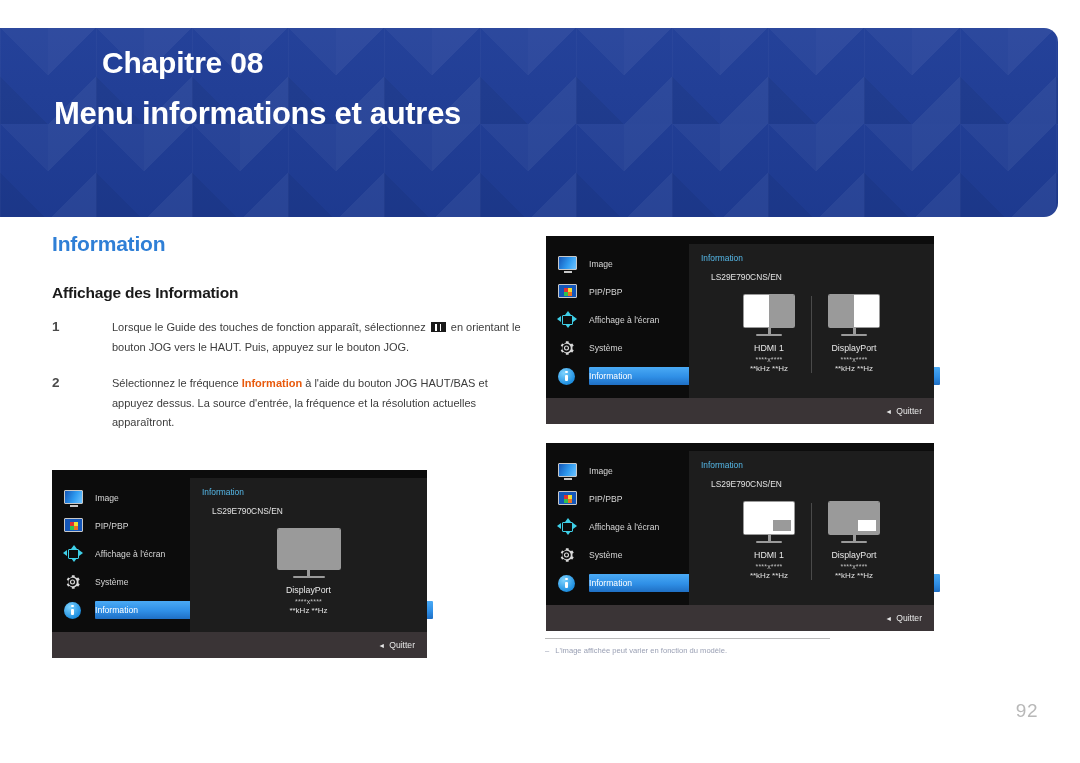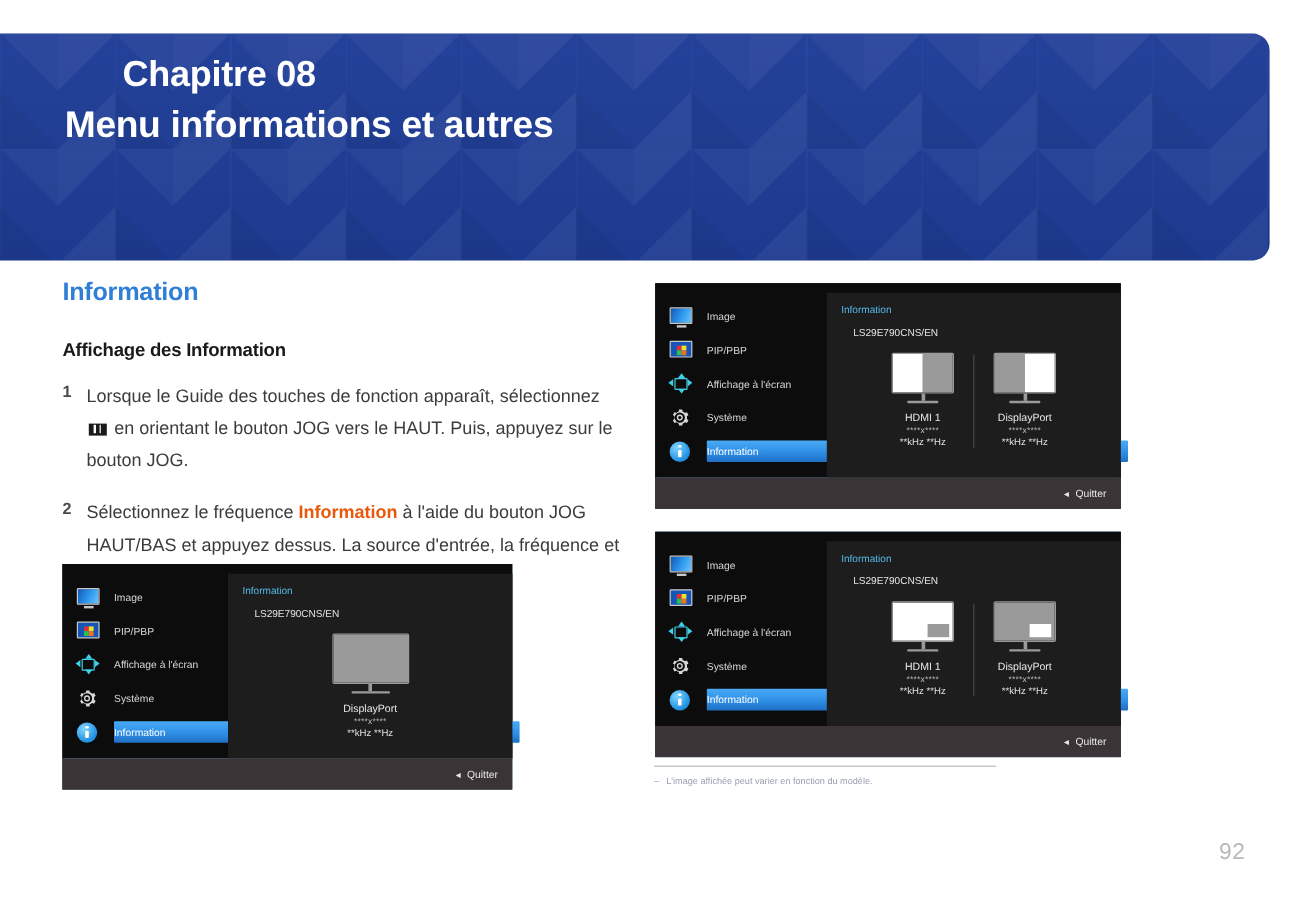--- a/index.html
+++ b/index.html
@@ -34,21 +34,21 @@
     background-image:
       repeating-linear-gradient(90deg, rgba(255,255,255,0.028) 0 1px, transparent 1px 96px);
   }
   .banner-inner { position: absolute; left: 54px; top: 16px; right: 30px; }
   .chapter-label {
     color: #ffffff; font-size: 30px; font-weight: bold;
     letter-spacing: -0.2px; line-height: 1.28; margin-left: 48px;
   }
   .chapter-title {
     color: #ffffff; font-size: 31px; font-weight: bold;
-    letter-spacing: -0.3px; line-height: 1.3; margin-top: 2px;
+    letter-spacing: -0.3px; line-height: 1.3; margin-top: 12px;
   }
   .banner-sub {
     color: rgba(255,255,255,0.82); font-size: 9.6px;
     margin-top: 32px; letter-spacing: 0.02px;
   }
 
   
   .content { position: absolute; left: 52px; top: 232px; width: 470px; }
   .h1-blue {
     color: #2f7fd6; font-size: 21px; font-weight: bold;
@@ -61,38 +61,38 @@
     margin-top: 28px; color: #1a1a1a; font-size: 15.5px; font-weight: bold;
     letter-spacing: -0.2px;
   }
   .steps { margin-top: 16px; }
   .step { display: flex; margin-bottom: 17px; }
   .step-num {
     width: 20px; flex: 0 0 20px; color: #4a4a4a;
     font-size: 13.5px; font-weight: bold; line-height: 1.35; text-align: left;
   }
   .step-text {
-    flex: 1; color: #3c3c3c; font-size: 15px; line-height: 1.78;
+    flex: 1; color: #3c3c3c; font-size: 11px; line-height: 1.78; margin-left: 40px;
   }
   .kw-orange { color: #e8590c; font-weight: bold; }
   .jog-glyph {
     display: inline-block; width: 15px; height: 10px;
     background: #1a1a1a; vertical-align: -1px; margin: 0 2px;
     position: relative;
   }
   .jog-glyph::before, .jog-glyph::after {
     content: ""; position: absolute; top: 1.5px; width: 1.6px; height: 7px;
     background: #ffffff;
   }
   .jog-glyph::before { left: 4.4px; }
   .jog-glyph::after  { left: 8.8px; }
 
   
   .osd {
-    position: absolute; background: #7dd3fc;
+    position: absolute; background: #fca5a5;
     box-shadow: 0 0 0 1px #2a2a2a inset;
   }
   .osd-menu {
     position: absolute; left: 0; top: 0; bottom: 26px; width: 100%;
     background: #0c0c0c;
   }
   .osd-list { padding-top: 14px; }
   .osd-item {
     display: flex; align-items: center; height: 28px; padding-left: 12px;
     position: relative;

